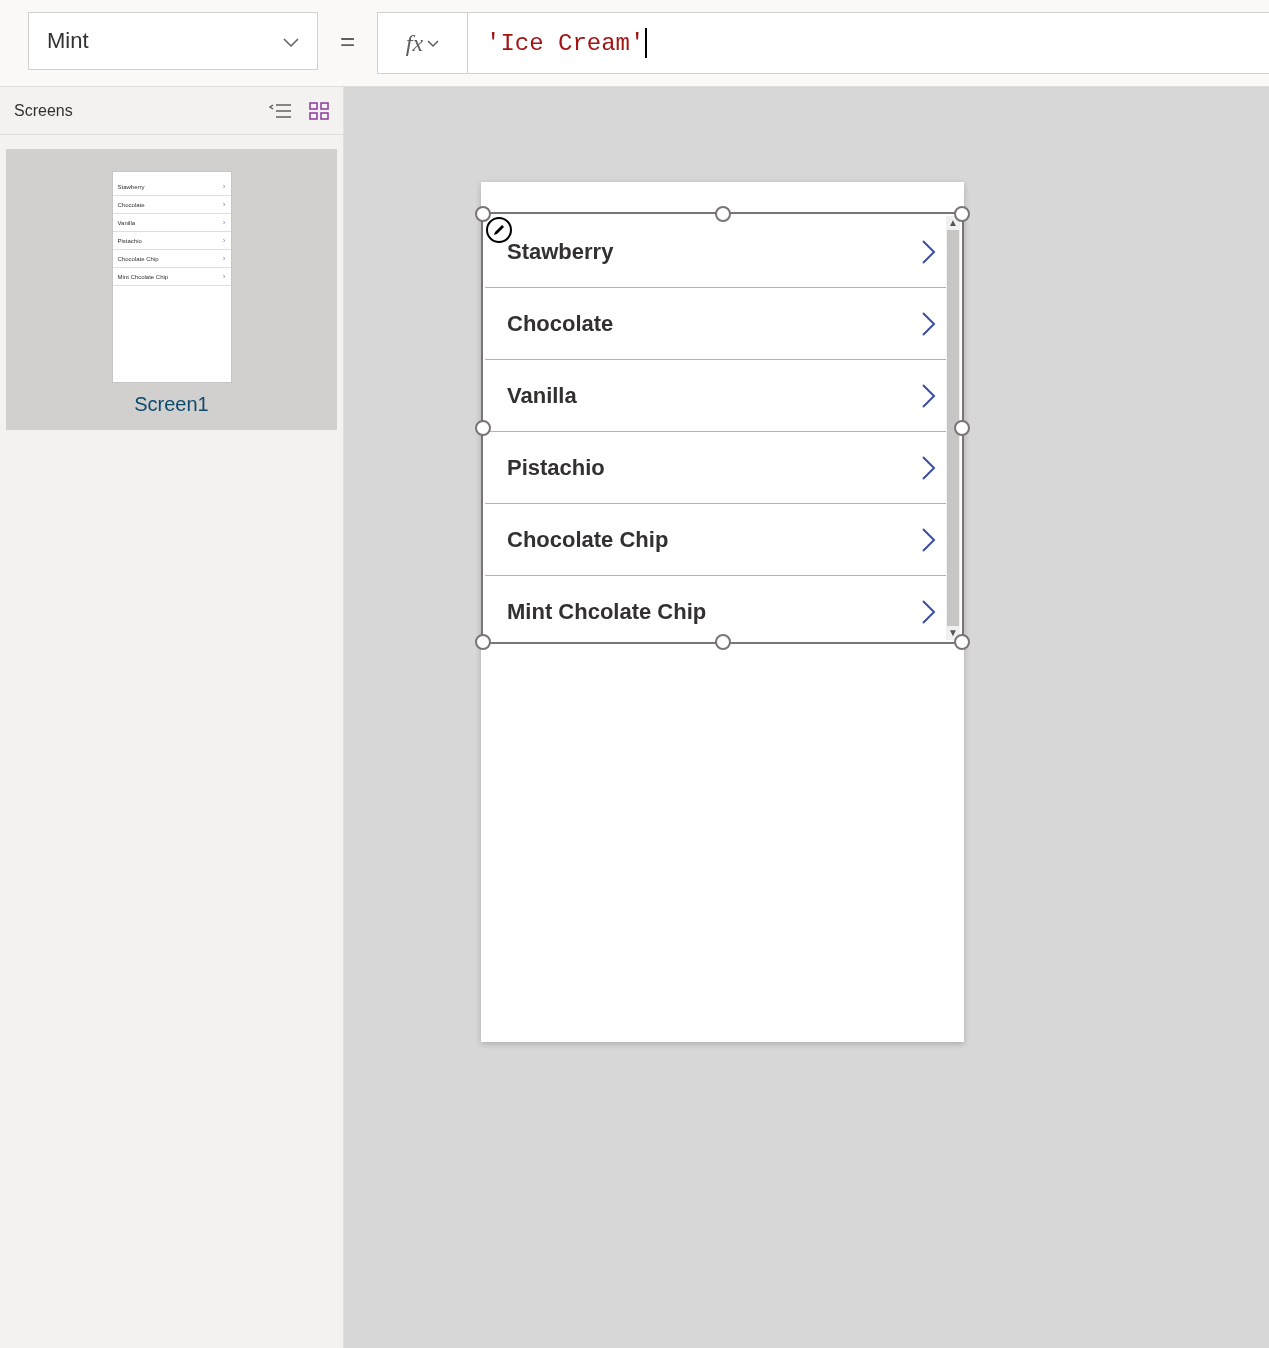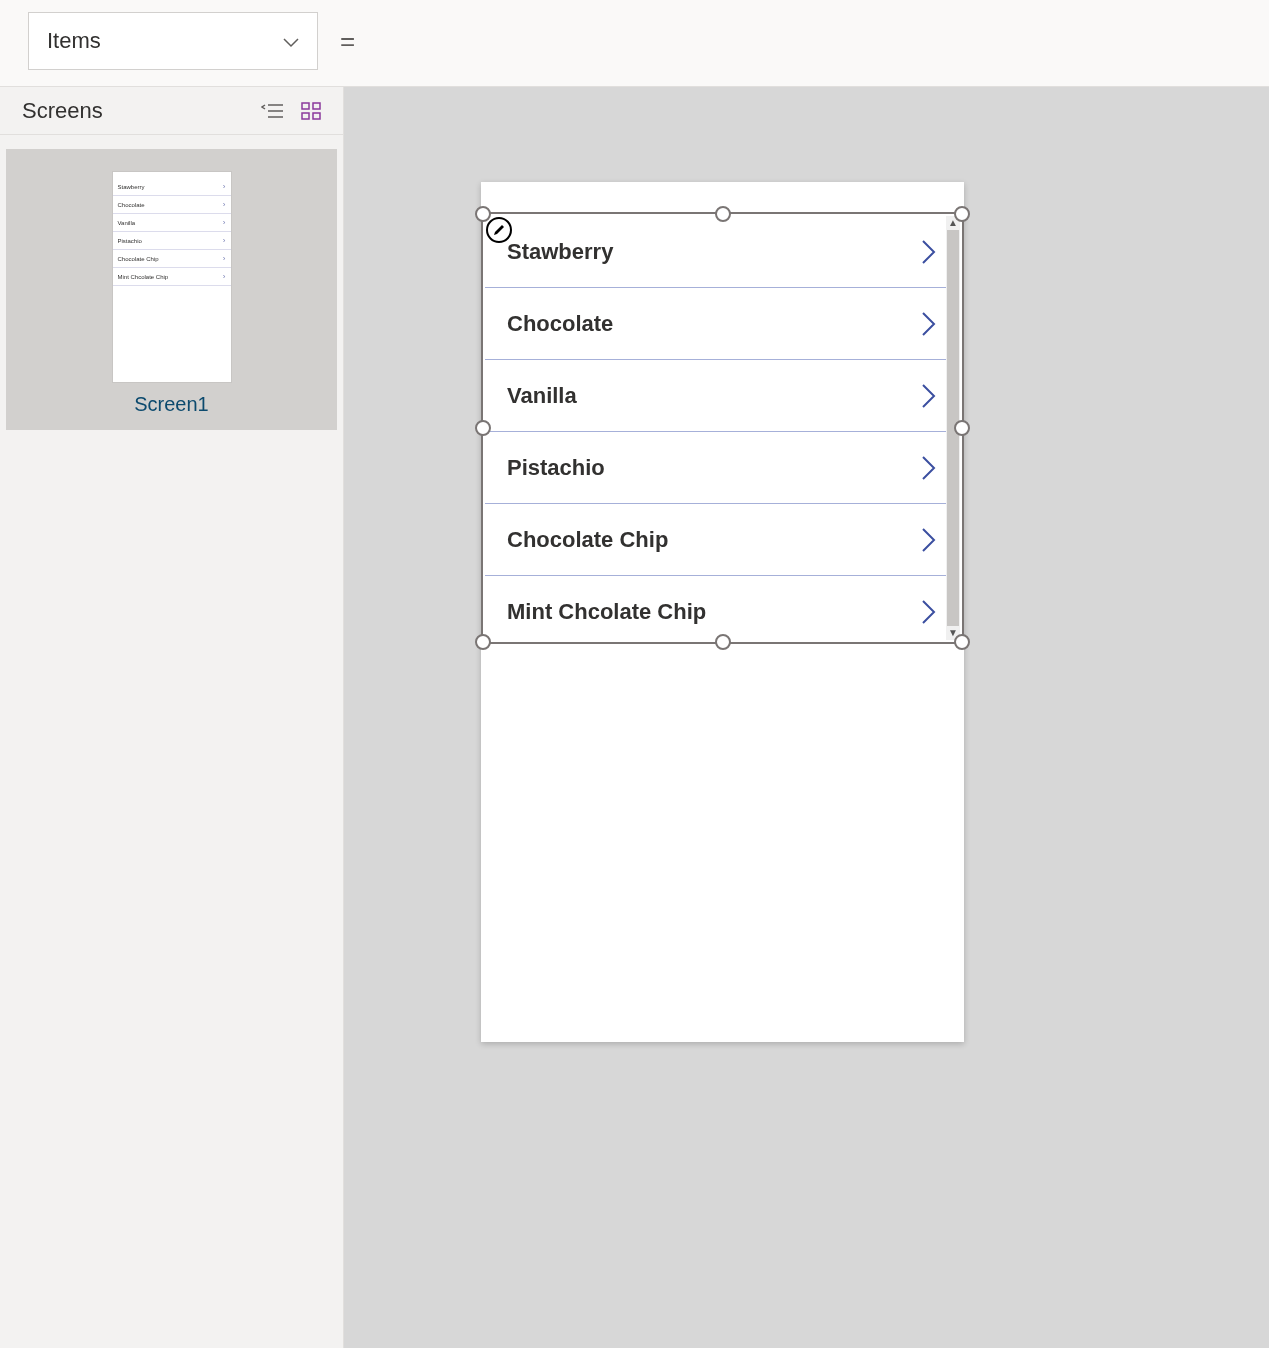--- a/index.html
+++ b/index.html
@@ -102,22 +102,22 @@
     bottom:0;
     background:#f3f2f1;
     border-right:1px solid #e1dfdd;
   }
   .tree-header {
     height:48px;
     border-bottom:1px solid #e1dfdd;
     display:flex;
     align-items:center;
     justify-content:space-between;
-    padding: 0 22px;
-    font-size:22px;
+    padding: 0 14px;
+    font-size:16px;
     color:#323130;
   }
   .tree-header .icons { display:flex; gap:18px; color:#605e5c; }
   .tree-header svg { display:block; }
 
   .thumb-card {
     margin:14px 6px 0 6px;
     background:#d2d0ce;
     padding:22px 50px 14px 50px;
     display:flex;
@@ -226,30 +226,44 @@
   .g-scroll .thumb { flex:1; width:12px; background:#c8c6c4; margin:2px 0; cursor:grab;}
 
   .chev-right { width:18px; height:28px; fill:none; stroke-width:2; }
 </style>
 </head>
 <body>
 
 <div class="formula-bar">
 
   <div class="prop-dropdown">
-    <span>Items</span>
+    <span>Mint</span>
     <span class="chev">
       <svg width="16" height="10" viewBox="0 0 16 10">
           <path d="M1 1 L8 8 L15 1" fill="none" stroke="#605e5c" stroke-width="1.5"></path>
         </svg>
     </span>
   </div>
 
   <div class="eq-sign">=</div>
 
+  <div class="fx-wrap">
+    <div class="fx-btn">
+      <span>fx</span>
+      <span class="chev">
+        <svg width="12" height="8" viewBox="0 0 12 8">
+            <path d="M1 1 L6 6 L11 1" fill="none" stroke="#605e5c" stroke-width="1.5"></path>
+          </svg>
+      </span>
+    </div>
+    <div class="formula-input">
+      <span class="tok">'Ice Cream'</span>
+        <span class="cursor"></span>
+    </div>
+  </div>
 </div>
 
 <div class="tree-panel">
   <div class="tree-header">
     <span>Screens</span>
     <div class="icons">
       <span>
         <svg width="22" height="18" viewBox="0 0 22 18" stroke="#605e5c" stroke-width="1.5" fill="none">
           <path d="M4 3 L1 5 L4 7"></path>
             <line x1="7" y1="3" x2="22" y2="3"></line>

